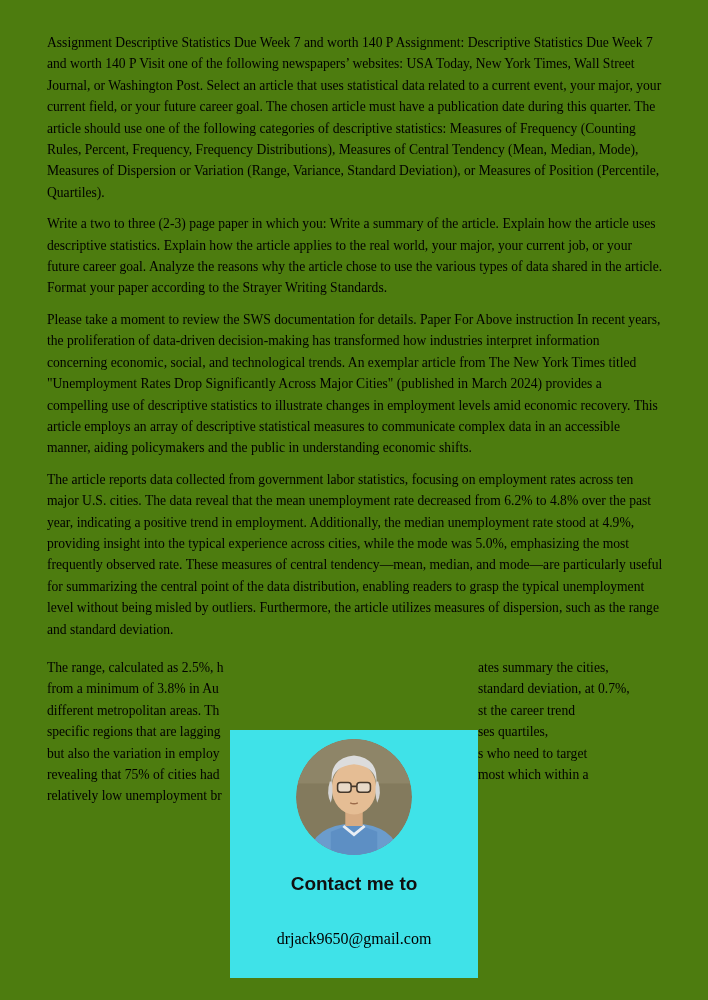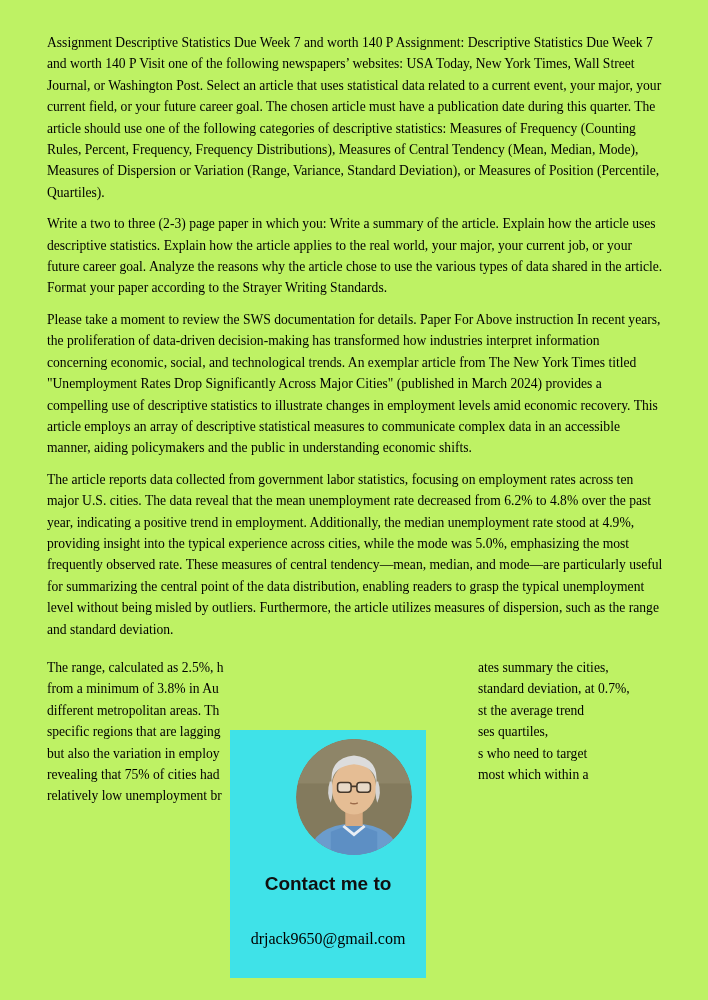--- a/index.html
+++ b/index.html
@@ -1,21 +1,21 @@
 <!DOCTYPE html>
 <html><head>
 <meta charset="utf-8">
 <style>
   * { margin: 0; padding: 0; box-sizing: border-box; }
   html, body { background: #ffffff; }
   .page {
     position: relative;
     width: 708px;
     height: 1000px;
-    background: #bef264;
+    background: #4d7c0f;
     overflow: hidden;
     font-family: "Liberation Serif", "DejaVu Serif", serif;
     color: #000000;
   }
   .doc {
     position: absolute;
     top: 32px;
     left: 47px;
     width: 616px;
     font-size: 13.6px;
@@ -32,21 +32,21 @@
   }
   .oline .frag-right {
     position: absolute;
     left: 431px;
     top: 0;
   }
   .overlay {
     position: absolute;
     left: 230px;
     top: 730px;
-    width: 196px;
+    width: 248px;
     height: 248px;
     background: #3fe2e8;
     text-align: center;
     z-index: 5;
   }
   .avatar {
     position: absolute;
     left: 66px;
     top: 9px;
     width: 116px;
@@ -92,21 +92,21 @@
       <div class="oline">
         <span class="frag-left">The range, calculated as 2.5%, h</span>
         <span class="frag-right">ates summary the cities,</span>
       </div>
       <div class="oline">
         <span class="frag-left">from a minimum of 3.8% in Au</span>
         <span class="frag-right">standard deviation, at 0.7%,</span>
       </div>
       <div class="oline">
         <span class="frag-left">different metropolitan areas. Th</span>
-        <span class="frag-right">st the average trend</span>
+        <span class="frag-right">st the career trend</span>
       </div>
       <div class="oline">
         <span class="frag-left">specific regions that are lagging</span>
         <span class="frag-right">ses quartiles,</span>
       </div>
       <div class="oline">
         <span class="frag-left">but also the variation in employ</span>
         <span class="frag-right">s who need to target</span>
       </div>
       <div class="oline">

